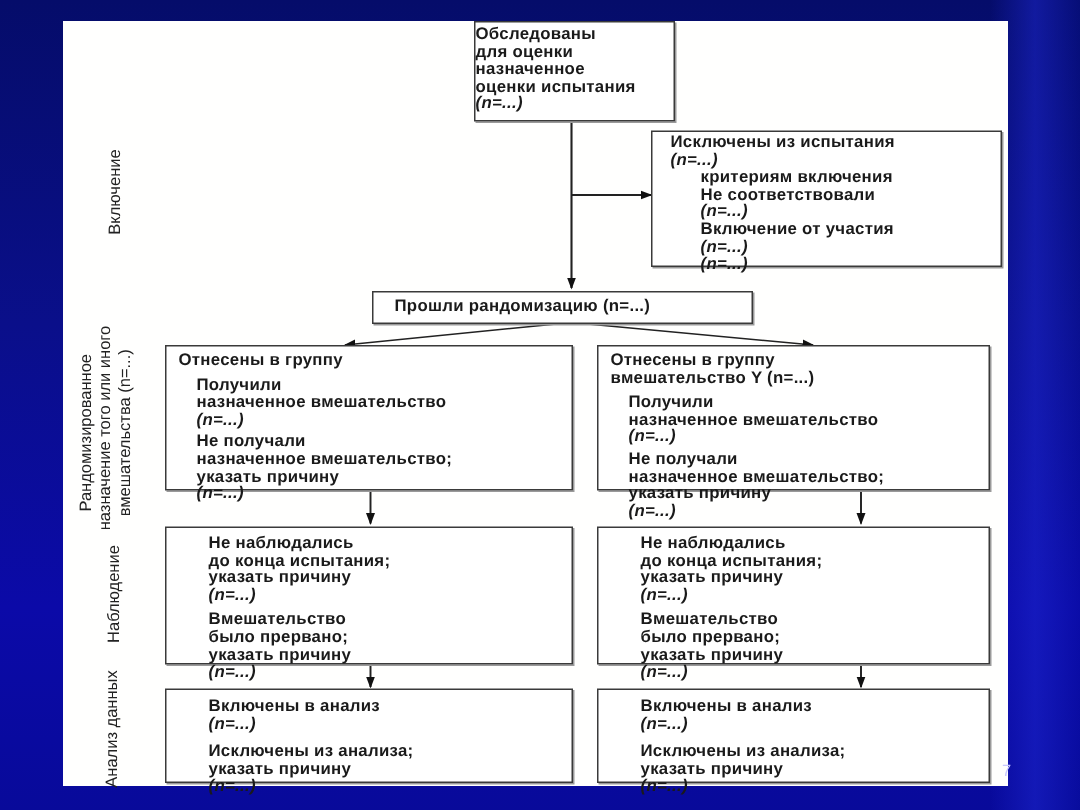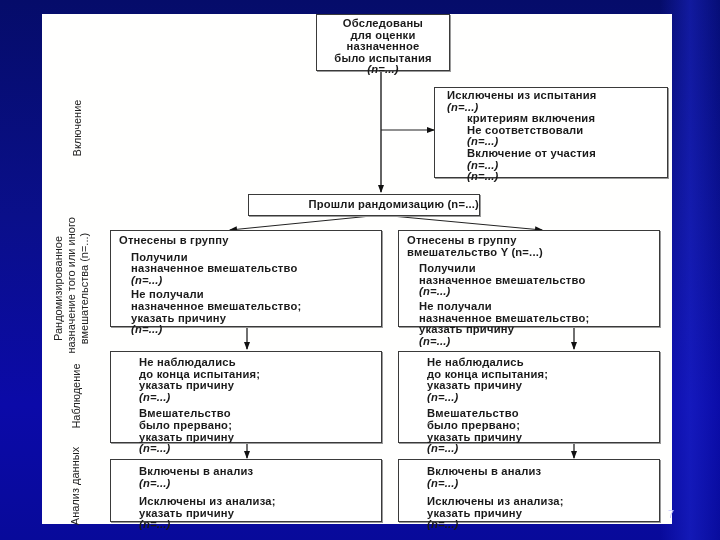--- a/index.html
+++ b/index.html
@@ -60,40 +60,40 @@
 
   <div class="side-label" style="left:-10px; top:108px; width:90px;">Включение</div>
   <div class="side-label" style="left:-36px; top:255px; width:130px; line-height:13px;">
     <span style="display:block">Рандомизированное</span>
     <span style="display:block">назначение того или иного</span>
     <span style="display:block">вмешательства (n=...)</span>
   </div>
   <div class="side-label" style="left:-6px; top:376px; width:80px;">Наблюдение</div>
   <div class="side-label" style="left:-12px; top:466px; width:90px;">Анализ данных</div>
 
-  <div class="box" style="left:274px; top:0px; width:134px; height:57px; text-align:center; padding-top:3px;">
+  <div class="box" style="left:274px; top:0px; width:134px; height:67px; padding-top:3px;">
     <span class="ln">Обследованы</span>
     <span class="ln">для оценки</span>
     <span class="ln">назначенное</span>
-    <span class="ln">было испытания</span>
+    <span class="ln">оценки испытания</span>
     <span class="ln n-it">(n=...)</span>
   </div>
 
   <div class="box" style="left:392px; top:73px; width:234px; height:91px; padding:2px 12px 0 12px;">
     <span class="ln">Исключены из испытания</span>
     <span class="ln n-it">(n=...)</span>
     <span class="ln ind">критериям включения</span>
     <span class="ln ind">Не соответствовали</span>
     <span class="ln ind n-it">(n=...)</span>
     <span class="ln ind">Включение от участия</span>
     <span class="ln ind n-it">(n=...)</span>
     <span class="ln ind n-it">(n=...)</span>
   </div>
 
-  <div class="box" style="left:206px; top:180px; width:232px; height:22px; padding:4px 0 0 14px;text-align:right;">
+  <div class="box" style="left:206px; top:180px; width:254px; height:22px; padding:4px 0 0 14px;">
     <span class="ln">Прошли рандомизацию (n=...)</span>
   </div>
 
   <div class="box" style="left:68px; top:216px; width:272px; height:97px; padding:4px 0 0 8px;">
     <span class="ln">Отнесены в группу</span>
     <span class="gap"></span>
     <span class="ln ind" style="padding-left:12px">Получили</span>
     <span class="ln ind" style="padding-left:12px">назначенное вмешательство</span>
     <span class="ln ind n-it" style="padding-left:12px">(n=...)</span>
     <span class="gap" style="height:3px"></span>

